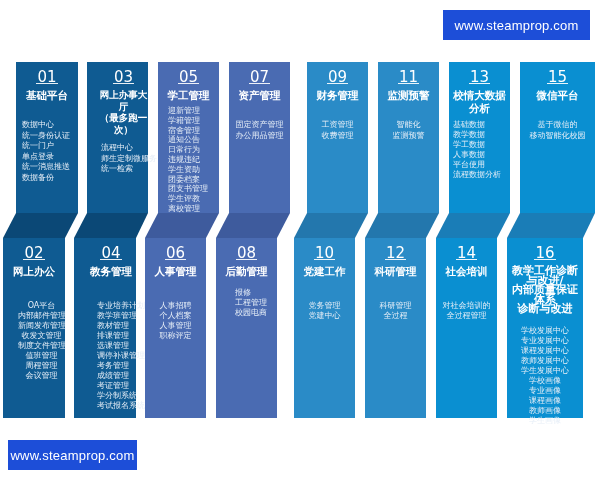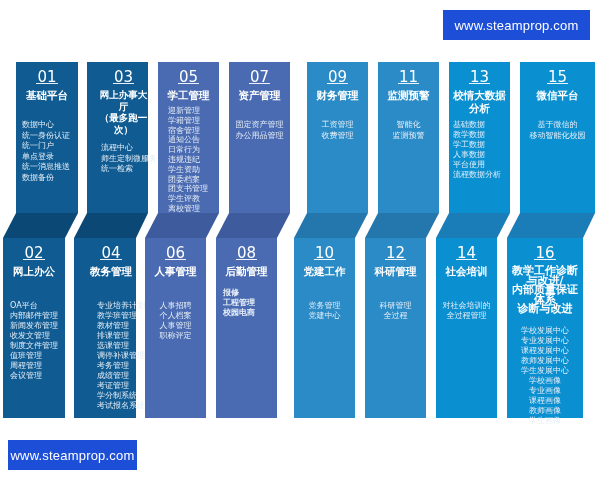--- a/index.html
+++ b/index.html
@@ -183,21 +183,21 @@
   <div class="title">微信平台</div>
   <div class="items center" style="margin-top:18px;">
     <div>基于微信的</div>
     <div>移动智能化校园</div>
   </div>
 </div>
 
 <div class="panel" style="left:3px;top:238px;width:62px;">
   <div class="num">02</div>
   <div class="title">网上办公</div>
-  <div class="items left" style="padding-left:7px;margin-top:23px;line-height:10px;">
+  <div class="items left" style="padding-left:15px;margin-top:23px;line-height:10px;text-align:center;">
     <div>OA平台</div>
     <div>内部邮件管理</div>
     <div>新闻发布管理</div>
     <div>收发文管理</div>
     <div>制度文件管理</div>
     <div>值班管理</div>
     <div>周程管理</div>
     <div>会议管理</div>
   </div>
 </div>
@@ -227,21 +227,21 @@
     <div>人事招聘</div>
     <div>个人档案</div>
     <div>人事管理</div>
     <div>职称评定</div>
   </div>
 </div>
 
 <div class="panel" style="left:216px;top:238px;width:61px;">
   <div class="num">08</div>
   <div class="title">后勤管理</div>
-  <div class="items left" style="padding-left:7px;line-height:10px;font-weight:bold;">
+  <div class="items left" style="padding-left:19px;line-height:10px;">
     <div>报修</div>
     <div>工程管理</div>
     <div>校园电商</div>
   </div>
 </div>
 
 <div class="panel" style="left:294px;top:238px;width:61px;">
   <div class="num">10</div>
   <div class="title">党建工作</div>
   <div class="items center" style="margin-top:23px;line-height:10px;">

